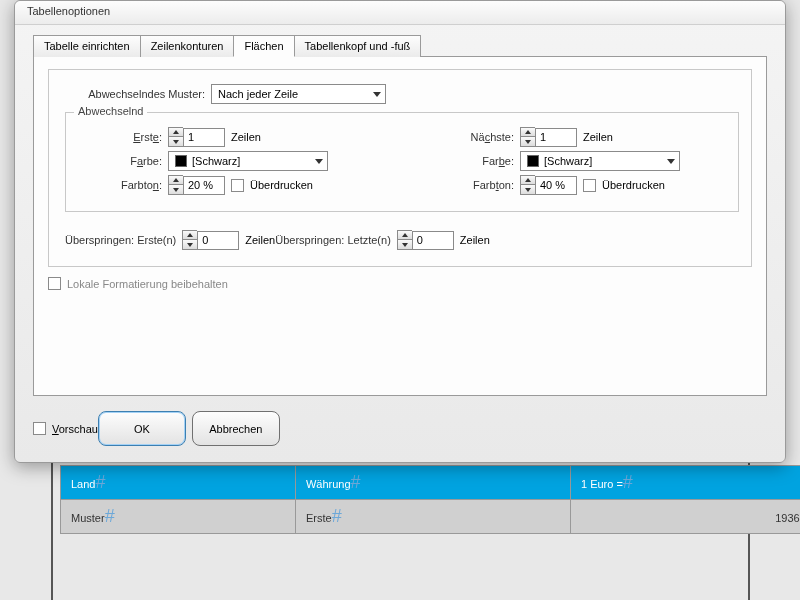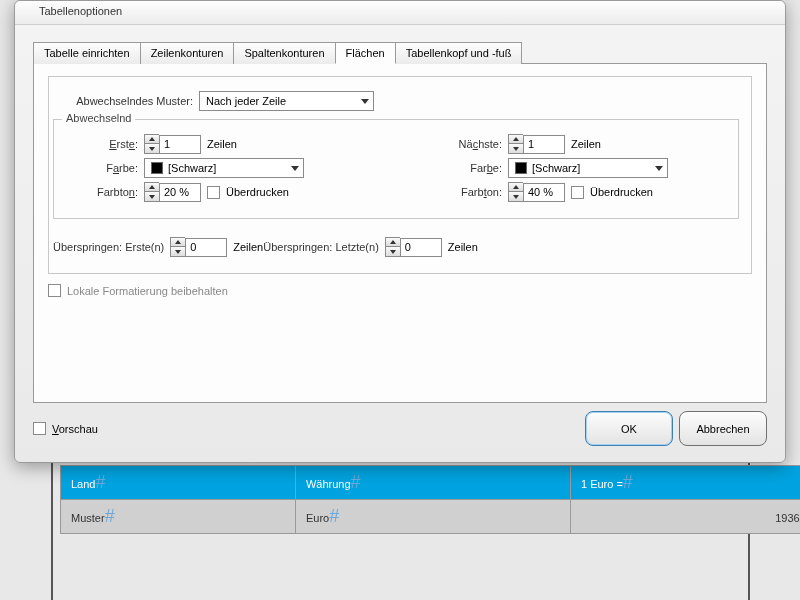--- a/index.html
+++ b/index.html
@@ -7,77 +7,76 @@
 .bg{position:absolute;inset:0;background:#e8e8e8}
 .bg-table{position:absolute;left:60px;top:465px;width:776px;border-collapse:collapse;font-size:22px;font-family:"Arial",sans-serif}
 .bg-table td{padding:6px 10px;border:1px solid #999}
 .hdr{background:#00a3e0;color:#fff;font-weight:400}
 .r1{background:#A9A9A9;color:#333}
 .r2{background:#d0d0d0;color:#333}
 .hash{color:#6da8d8;font-size:18px}
 .bg-left,.bg-right{position:absolute;top:450px;width:2px;height:150px;background:#555}
 .bg-left{left:51px}.bg-right{left:748px}
 .dialog{position:absolute;left:14px;top:0;width:772px;height:463px;background:linear-gradient(#f4f4f4,#e9e9e9);border:1px solid #9a9a9a;border-radius:6px;box-shadow:0 4px 18px rgba(0,0,0,.35)}
-.titlebar{height:24px;padding:4px 24px;color:#333;background:linear-gradient(#fdfdfd,#ececec);border-bottom:1px solid #cfcfcf;border-radius:6px 6px 0 0}
-.tabs{display:flex;margin:16px 18px 0 18px}
+.titlebar{height:24px;padding:4px 12px;color:#333;background:linear-gradient(#fdfdfd,#ececec);border-bottom:1px solid #cfcfcf;border-radius:6px 6px 0 0}
+.tabs{display:flex;margin:9px 18px 0 18px}
 .tab{padding:4px 10px;border:1px solid #9a9a9a;background:linear-gradient(#fdfdfd,#ebebeb);border-bottom:none;margin-right:-1px;position:relative;top:1px;cursor:pointer}
 .tab.active{background:#fdfdfd;border-bottom:1px solid #fdfdfd;z-index:2}
 .panel{margin:0 18px 10px 18px;border:1px solid #9a9a9a;background:#fdfdfd;padding:12px 14px 18px 14px;height:340px}
-.fs{border:1px solid #c8c8c8;padding:10px 12px 12px 4px;margin-bottom:10px;position:relative}
+.fs{border:1px solid #c8c8c8;padding:10px 12px 12px 16px;margin-bottom:10px;position:relative}
 .fs>.lg{position:absolute;top:-8px;left:8px;background:#fdfdfd;padding:0 4px;color:#444}
 .row{display:flex;align-items:center;gap:6px;margin:4px 0}
 .lbl{text-align:right;color:#333}
 .sel{display:flex;align-items:center;justify-content:space-between;border:1px solid #8a8a8a;background:#fff;height:20px;padding:0 4px 0 6px;cursor:pointer}
 .tri{width:0;height:0;border-left:4px solid transparent;border-right:4px solid transparent;border-top:5px solid #333}
 .spin{display:flex;align-items:center}
 .sp-btns{display:flex;flex-direction:column;border:1px solid #8a8a8a;border-right:none}
 .sp-b{width:14px;height:9px;background:linear-gradient(#fafafa,#ddd);display:flex;align-items:center;justify-content:center;cursor:pointer}
 .sp-b:first-child{border-bottom:1px solid #8a8a8a}
 .ar-u{width:0;height:0;border-left:3px solid transparent;border-right:3px solid transparent;border-bottom:4px solid #333}
 .ar-d{width:0;height:0;border-left:3px solid transparent;border-right:3px solid transparent;border-top:4px solid #333}
 .sp-in{border:1px solid #8a8a8a;height:19px;padding:0 4px;background:#fff;outline:none;width:42px}
 .cb{width:13px;height:13px;border:1px solid #8a8a8a;background:#fff;cursor:pointer;flex-shrink:0}
 .sw{width:12px;height:12px;background:#000;border:1px solid #666;flex-shrink:0}
 .cols{display:flex;gap:60px}
 .col{flex:1}
-.footer{position:absolute;bottom:12px;left:18px;right:18px;display:flex;align-items:center;justify-content:space-between}
+.footer{position:absolute;bottom:12px;left:18px;right:18px;display:flex;align-items:center;justify-content:flex-start}
 .btn{min-width:88px;height:35px;border:1px solid #707070;background:linear-gradient(#fdfdfd,#e3e3e3);border-radius:8px;cursor:pointer;padding:0 14px}
 .btn.def{border-color:#3c7fb1;box-shadow:0 0 0 1px #a3d1f5 inset}
 .skiprow{display:flex;justify-content:flex-start;margin-top:14px}
 .u{text-decoration:underline}
 </style>
 </head>
 <body>
 
 <div class="bg">
   <div class="bg-left"></div>
     <div class="bg-right"></div>
   <table class="bg-table">
     <tbody>
         <tr class="hdr">
           <td><span>Land</span><span class="hash">#</span></td>
           <td><span>Währung</span><span class="hash">#</span></td>
           <td><span>1 Euro =</span><span class="hash">#</span></td>
         </tr>
     <tr class="r2">
           <td><span>Muster</span><span class="hash">#</span></td>
-          <td><span>Euro</span><span class="hash">#</span></td>
+          <td><span>Erste</span><span class="hash">#</span></td>
           <td style="text-align:right"><span>1936,27</span><span class="hash">#</span></td>
         </tr>
   </tbody>
     </table>
 </div>
 
 <div class="dialog">
   <div class="titlebar">Tabellenoptionen</div>
 
   <div class="tabs">
     <div class="tab">Tabelle einrichten</div>
     <div class="tab">Zeilenkonturen</div>
-    <div class="tab">Spaltenkonturen</div>
     <div class="tab active">Flächen</div>
     <div class="tab">Tabellenkopf und -fuß</div>
   </div>
 
   <div class="panel">
     <div class="fs">
       <div class="row">
         <span class="lbl" style="width:140px">Abwechselndes Muster:</span>
         <div class="sel" style="width:175px">
           <span>Nach jeder Zeile</span>

